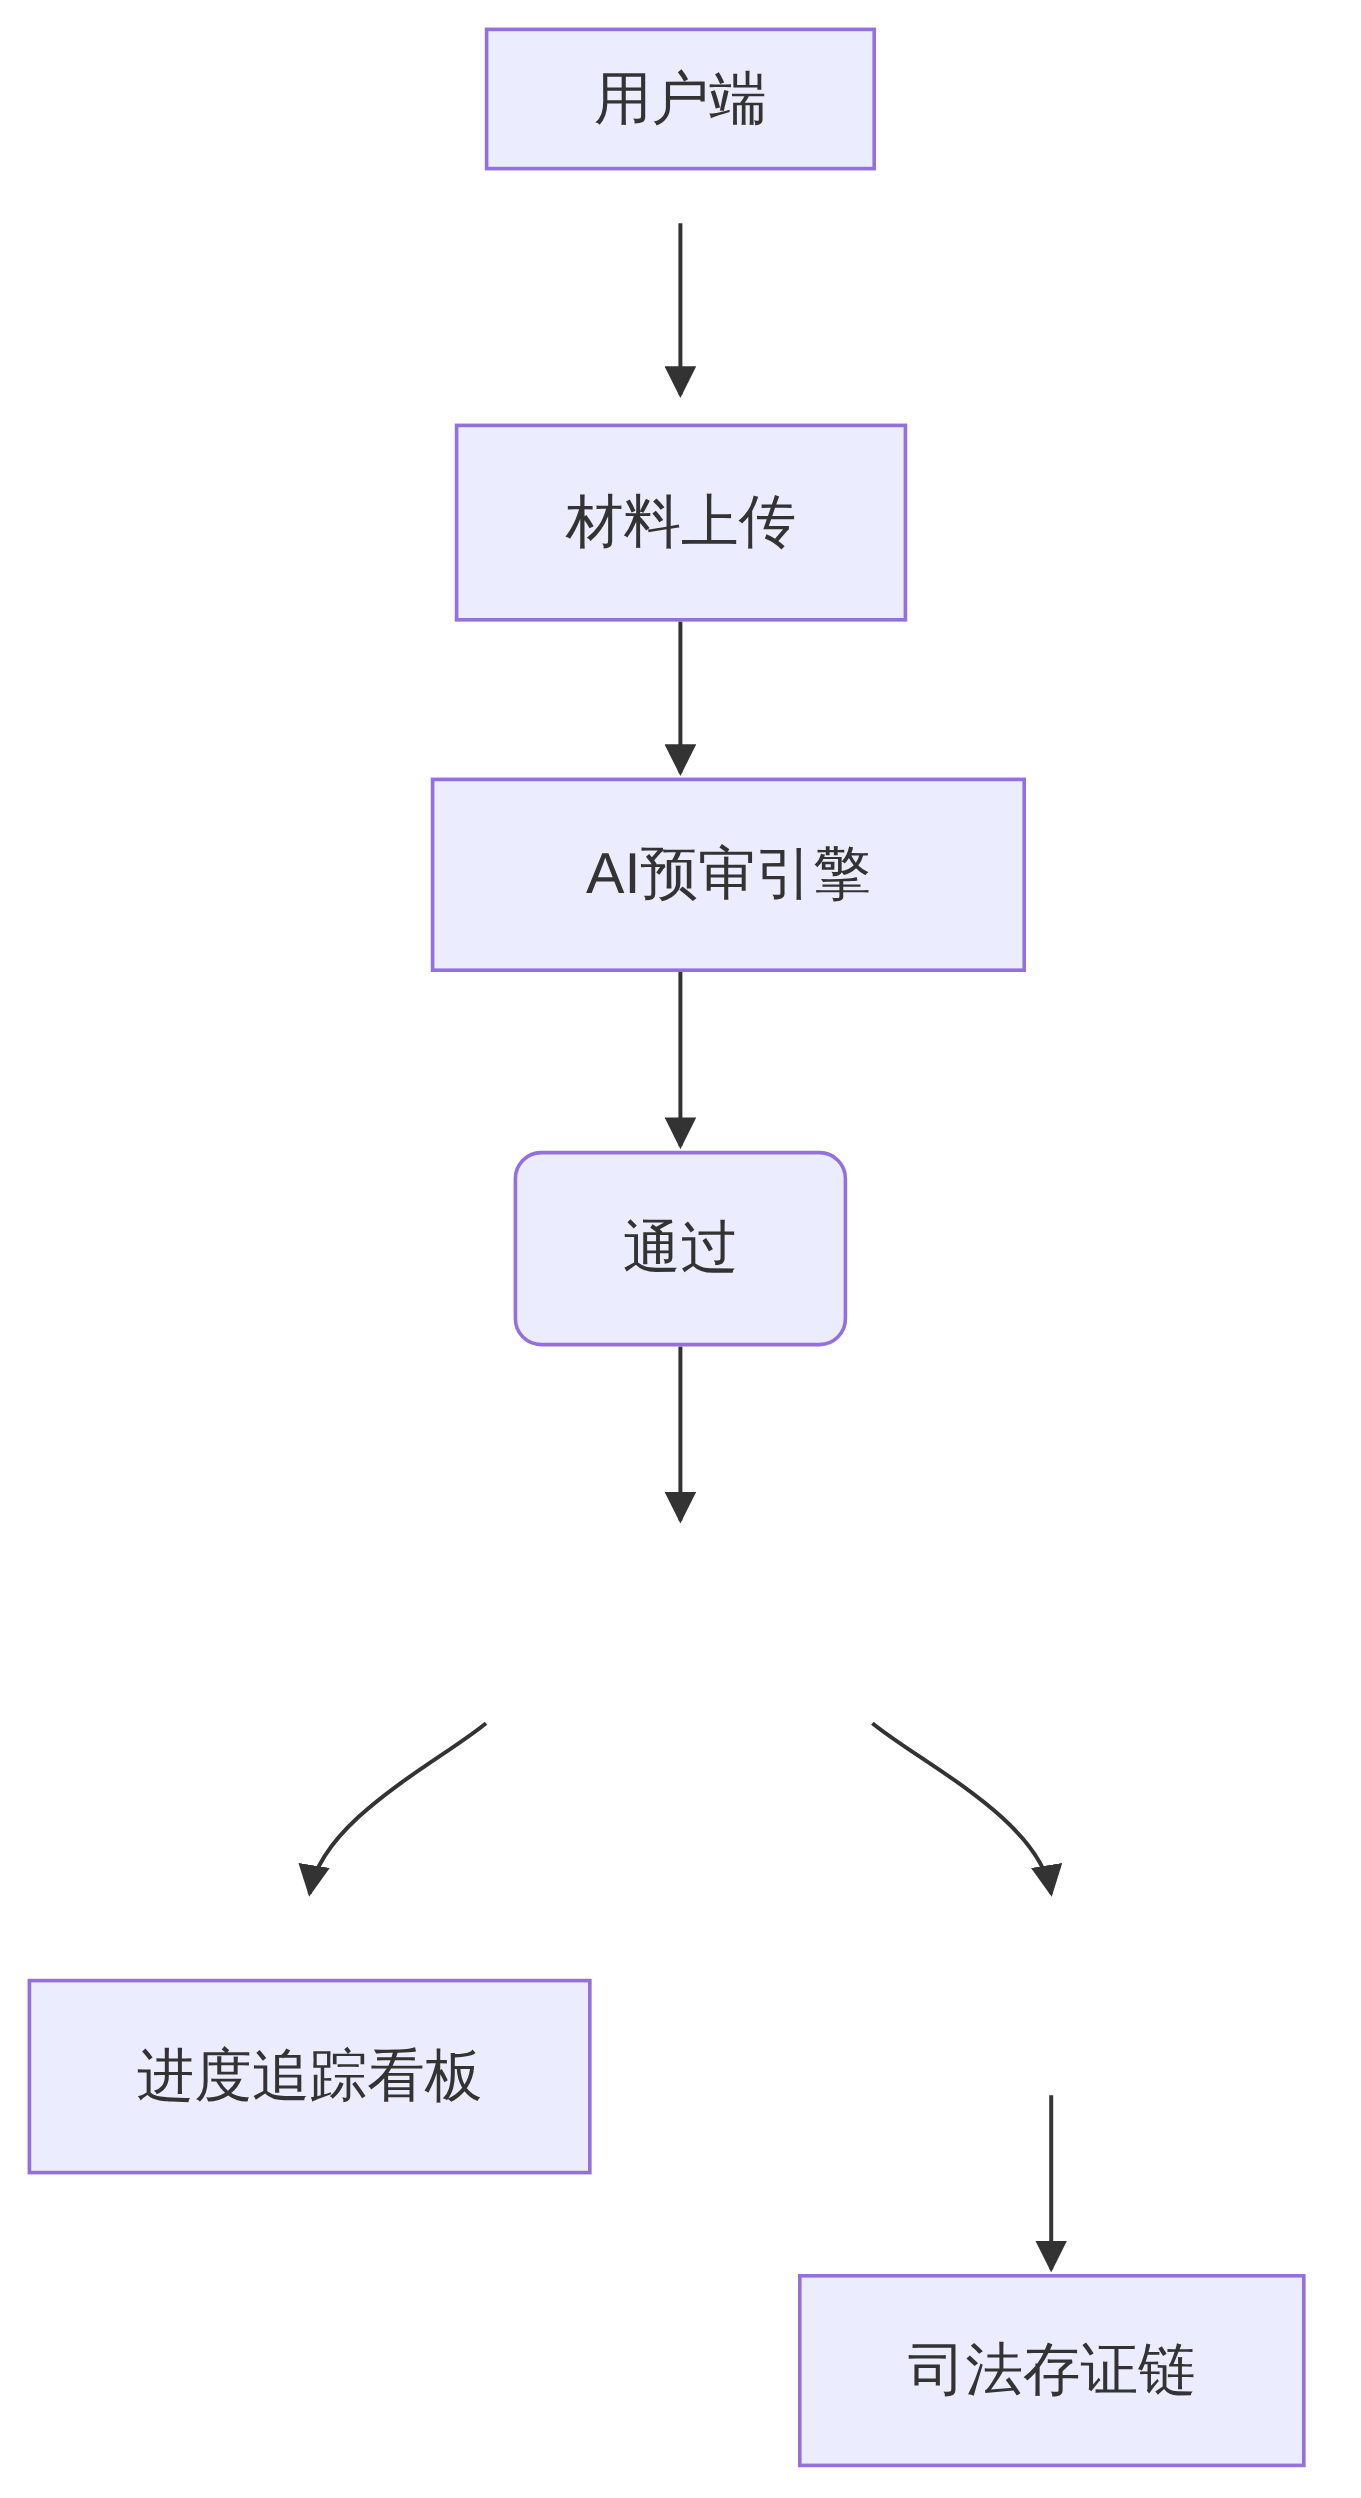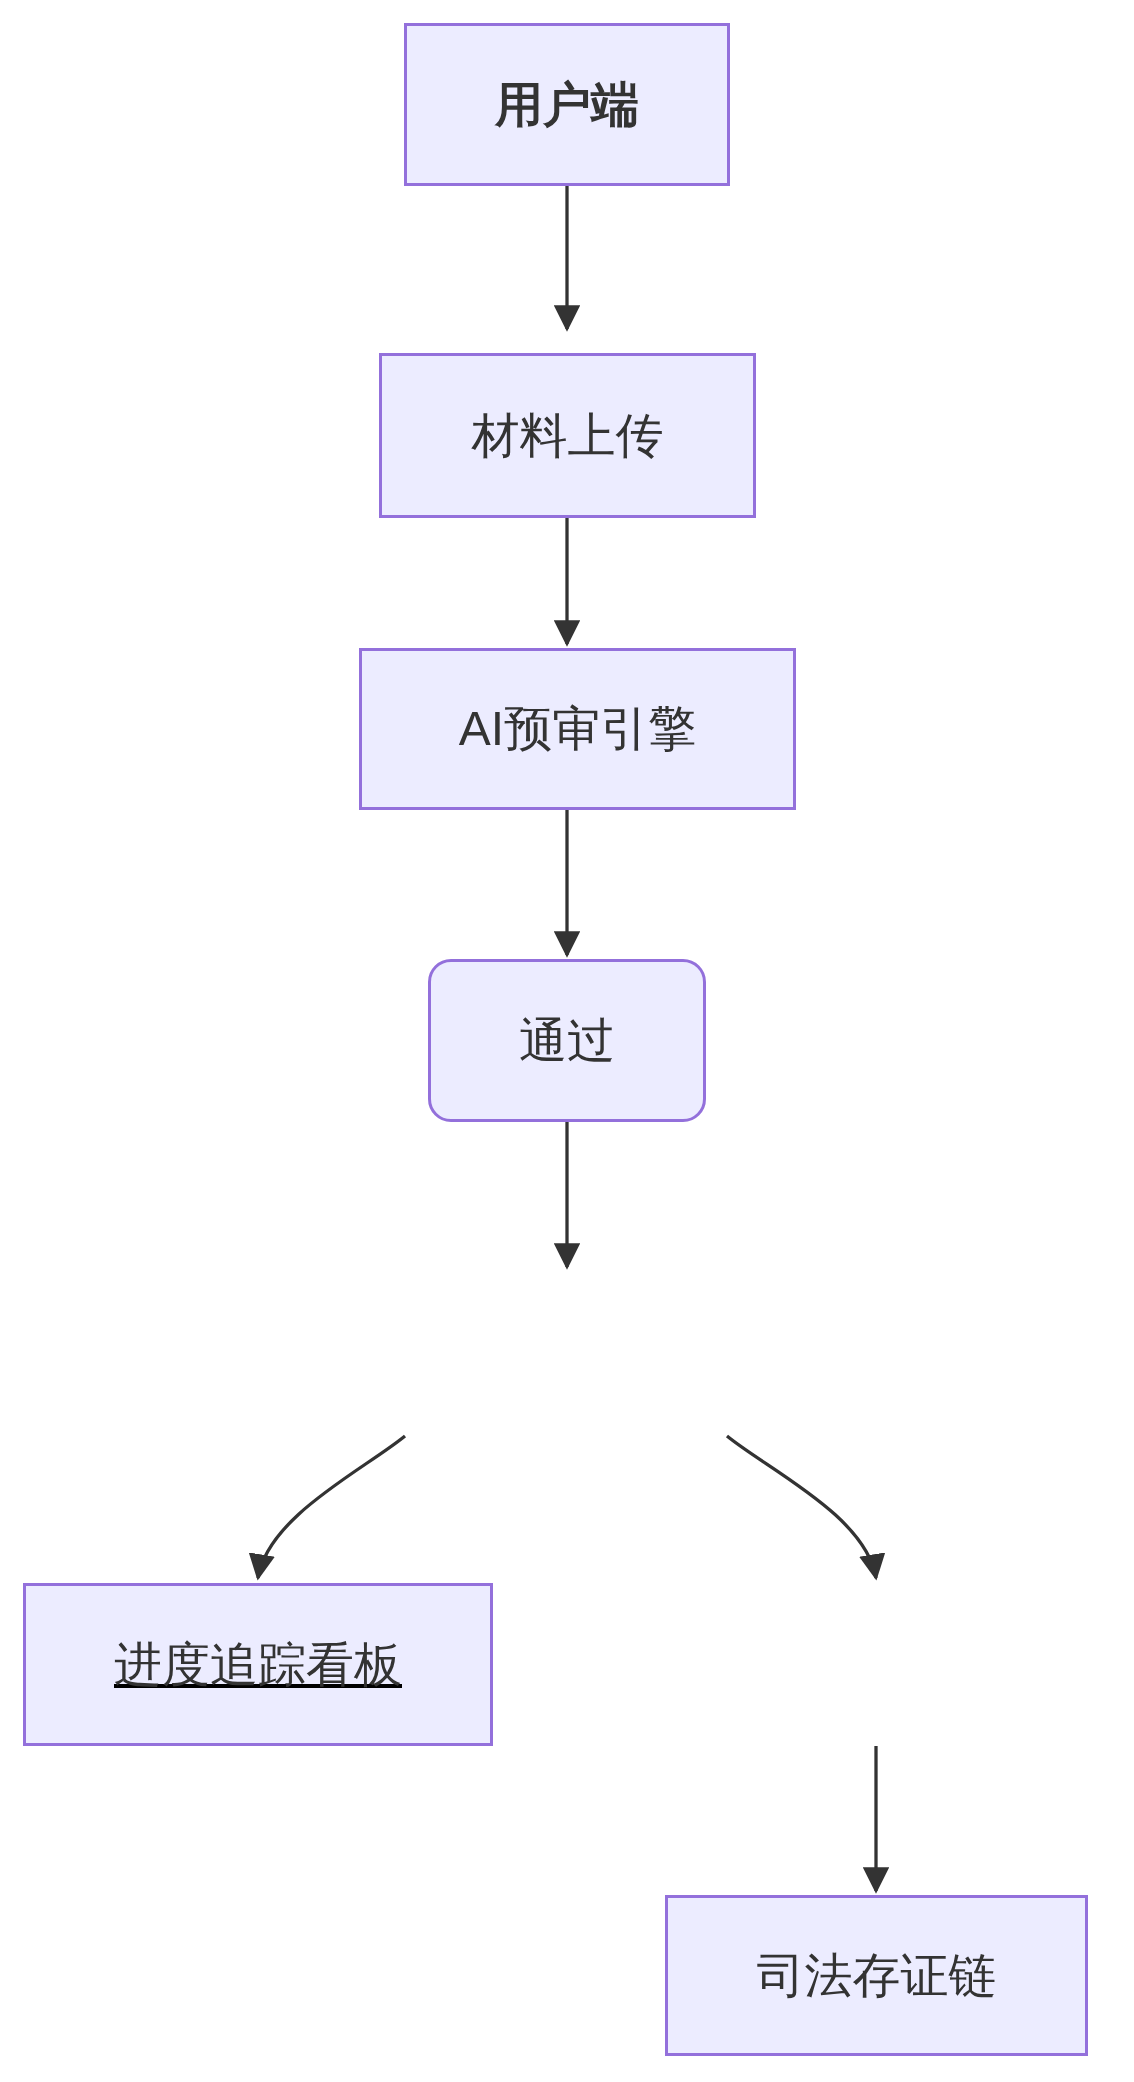--- a/index.html
+++ b/index.html
@@ -61,38 +61,38 @@
     </defs>
     <path class="edge" d="M567,186 L567,329" marker-end="url(#arrow)"></path>
     <path class="edge" d="M567,498 L567,644" marker-end="url(#arrow)"></path>
     <path class="edge" d="M567,810 L567,955" marker-end="url(#arrow)"></path>
     <path class="edge" d="M567,1122 L567,1267" marker-end="url(#arrow)"></path>
     <path class="edge" d="M405,1436 C365,1469 268,1516 258,1578" marker-end="url(#arrow)"></path>
     <path class="edge" d="M727,1436 C767,1469 866,1516 876,1578" marker-end="url(#arrow)"></path>
     <path class="edge" d="M876,1746 L876,1891" marker-end="url(#arrow)"></path>
   </svg>
 
-  <div class="node" style="left:404px; top:23px;   width:326px; height:163px;font-weight:bold;">
+  <div class="node" style="left:404px; top:23px;   width:326px; height:119px;">
     <span class="node-label">用户端</span>
   </div>
 
   <div class="node" style="left:379px; top:353px;  width:377px; height:165px;">
     <span class="node-label">材料上传</span>
   </div>
 
-  <div class="node" style="left:359px; top:648px;  width:437px; height:162px;">
+  <div class="node" style="left:359px; top:648px;  width:496px; height:162px;">
     <span class="node-label">AI预审引擎</span>
   </div>
 
   <div class="node" style="left:428px; top:959px;  width:278px; height:163px;border-radius:23px;">
     <span class="node-label">通过</span>
   </div>
 
 
-  <div class="node" style="left:23px;  top:1583px; width:470px; height:163px;text-decoration:underline;">
+  <div class="node" style="left:23px;  top:1649px; width:470px; height:163px;">
     <span class="node-label">进度追踪看板</span>
   </div>
 
 
   <div class="node" style="left:665px; top:1895px; width:423px; height:161px;">
     <span class="node-label">司法存证链</span>
   </div>
 
 </div>
 

